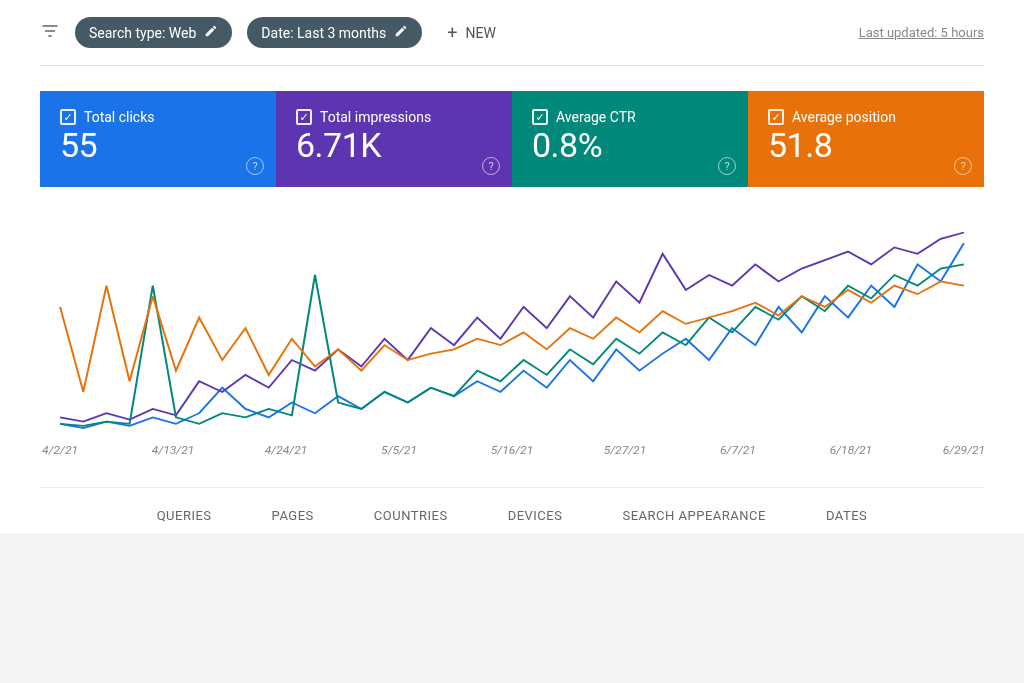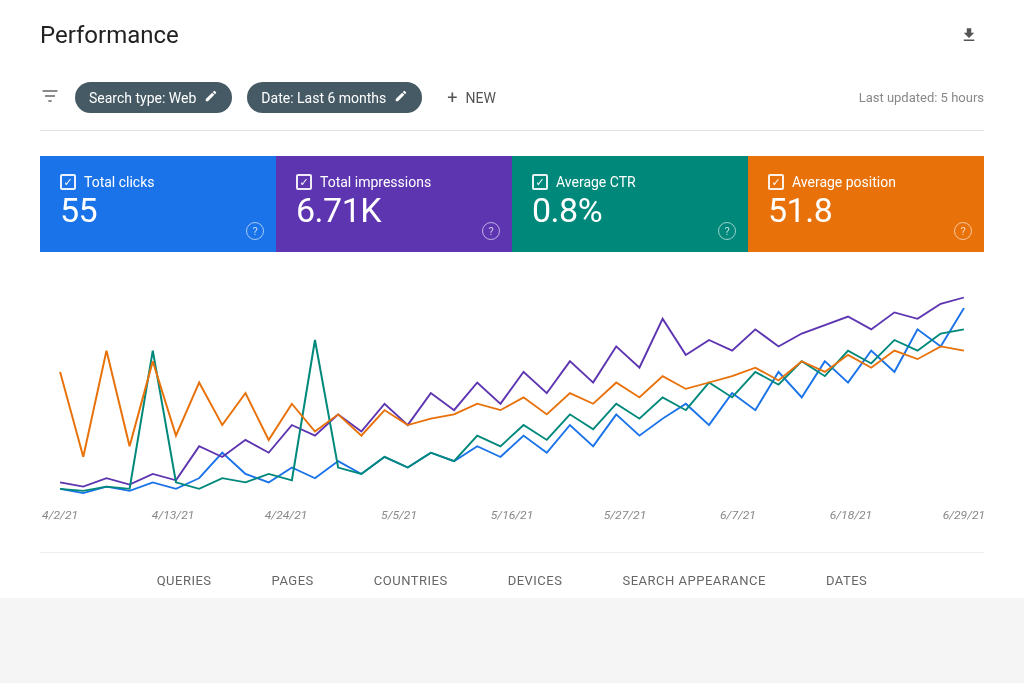--- a/index.html
+++ b/index.html
@@ -6,21 +6,21 @@
     body { background: #f5f5f5; width: 1024px; height: 683px; overflow: hidden; }
     .page { background: #fff; padding: 0 40px; }
     .header { padding: 20px 0 15px; display:flex; justify-content: space-between; align-items:center; }
     .header h1 { font-size: 24px; font-weight: 400; color: #222; }
     .filter-bar { display: flex; align-items: center; gap: 15px; padding: 15px 0; border-bottom: 1px solid #e0e0e0; }
     .filter-icon { color: #666; }
     .chip { background: #455a64; color: #fff; padding: 7px 14px; border-radius: 18px; font-size: 14px; display: inline-flex; align-items: center; gap: 8px; cursor: pointer; text-align: center; }
     .chip .edit-icon { font-size: 14px; }
     .new-btn { display: inline-flex; align-items: center; gap: 8px; color: #555; font-size: 14px; cursor: pointer; padding: 7px 10px; }
     .new-btn .plus { font-size: 18px; color:#555; }
-    .last-updated { margin-left: auto; color: #888; font-size: 13px; }
+    .last-updated { margin-left: auto; color: #888; font-size: 13px; text-decoration: underline; }
     .metrics-container { margin-top: 25px; background:#fff; }
     .metrics { display: flex; }
     .metric-card { flex: 1; padding: 18px 20px 22px; color: #fff; position: relative; }
     .metric-card.blue   { background: #1a73e8; }
     .metric-card.purple { background: #5e35b1; }
     .metric-card.green  { background: #00897b; }
     .metric-card.orange { background: #e8710a; }
     .metric-label { display: flex; align-items: center; gap: 8px; font-size: 14px; font-weight: 400; }
     .metric-value { font-size: 34px; font-weight: 400; letter-spacing: -0.5px; }
     .checkbox-icon { width: 16px; height: 16px; border: 2px solid rgba(255,255,255,0.9); border-radius: 2px; display:inline-flex; align-items:center; justify-content:center; font-size:11px; line-height:1;}
@@ -29,45 +29,37 @@
     .chart svg { width: 100%; height: 100%; }
     .x-tick { font-size: 12px; fill: #888; text-anchor: middle; }
     .tabs { display:flex; gap: 60px; padding: 20px 30px 10px; border-top:1px solid #eee; text-transform: uppercase; color:#666; font-size:13px; justify-content:center;align-items:flex-end;}
     .tabs span { cursor:pointer; letter-spacing:0.5px;}
     .export-btn { width:30px; height:30px; display:flex; align-items:center; justify-content:center; cursor:pointer; color:#555;}
   </style>
 </head>
 <body>
 
 <div class="page">
-  <div class="header">
-    <h1>Performance</h1>
-    <div class="export-btn">
-      <svg width="18" height="18" viewBox="0 0 24 24" fill="currentColor">
-          <path d="M19 9h-4V3H9v6H5l7 7 7-7zM5 18v2h14v-2H5z"></path>
-        </svg>
-    </div>
-  </div>
 
   <div class="filter-bar">
     <span class="filter-icon">
       <svg width="20" height="20" viewBox="0 0 24 24" fill="currentColor">
           <path d="M3 5h18v2H3zm3 6h12v2H6zm4 6h4v2h-4z"></path>
         </svg>
     </span>
     <span class="chip">
       <span>Search type: Web</span>
       <span class="edit-icon">
         <svg width="14" height="14" viewBox="0 0 24 24" fill="currentColor">
             <path d="M3 17.25V21h3.75l11-11-3.75-3.75-11 11zM20.7 7.05a1 1 0 000-1.4l-2.35-2.35a1 1 0 00-1.4 0L15.1 5.15l3.75 3.75 1.85-1.85z"></path>
           </svg>
       </span>
     </span>
     <span class="chip">
-      <span>Date: Last 6 months</span>
+      <span>Date: Last 3 months</span>
       <span class="edit-icon">
         <svg width="14" height="14" viewBox="0 0 24 24" fill="currentColor">
             <path d="M3 17.25V21h3.75l11-11-3.75-3.75-11 11zM20.7 7.05a1 1 0 000-1.4l-2.35-2.35a1 1 0 00-1.4 0L15.1 5.15l3.75 3.75 1.85-1.85z"></path>
           </svg>
       </span>
     </span>
     <span class="new-btn">
       <span class="plus">+</span>
       <span>NEW</span>
     </span>

